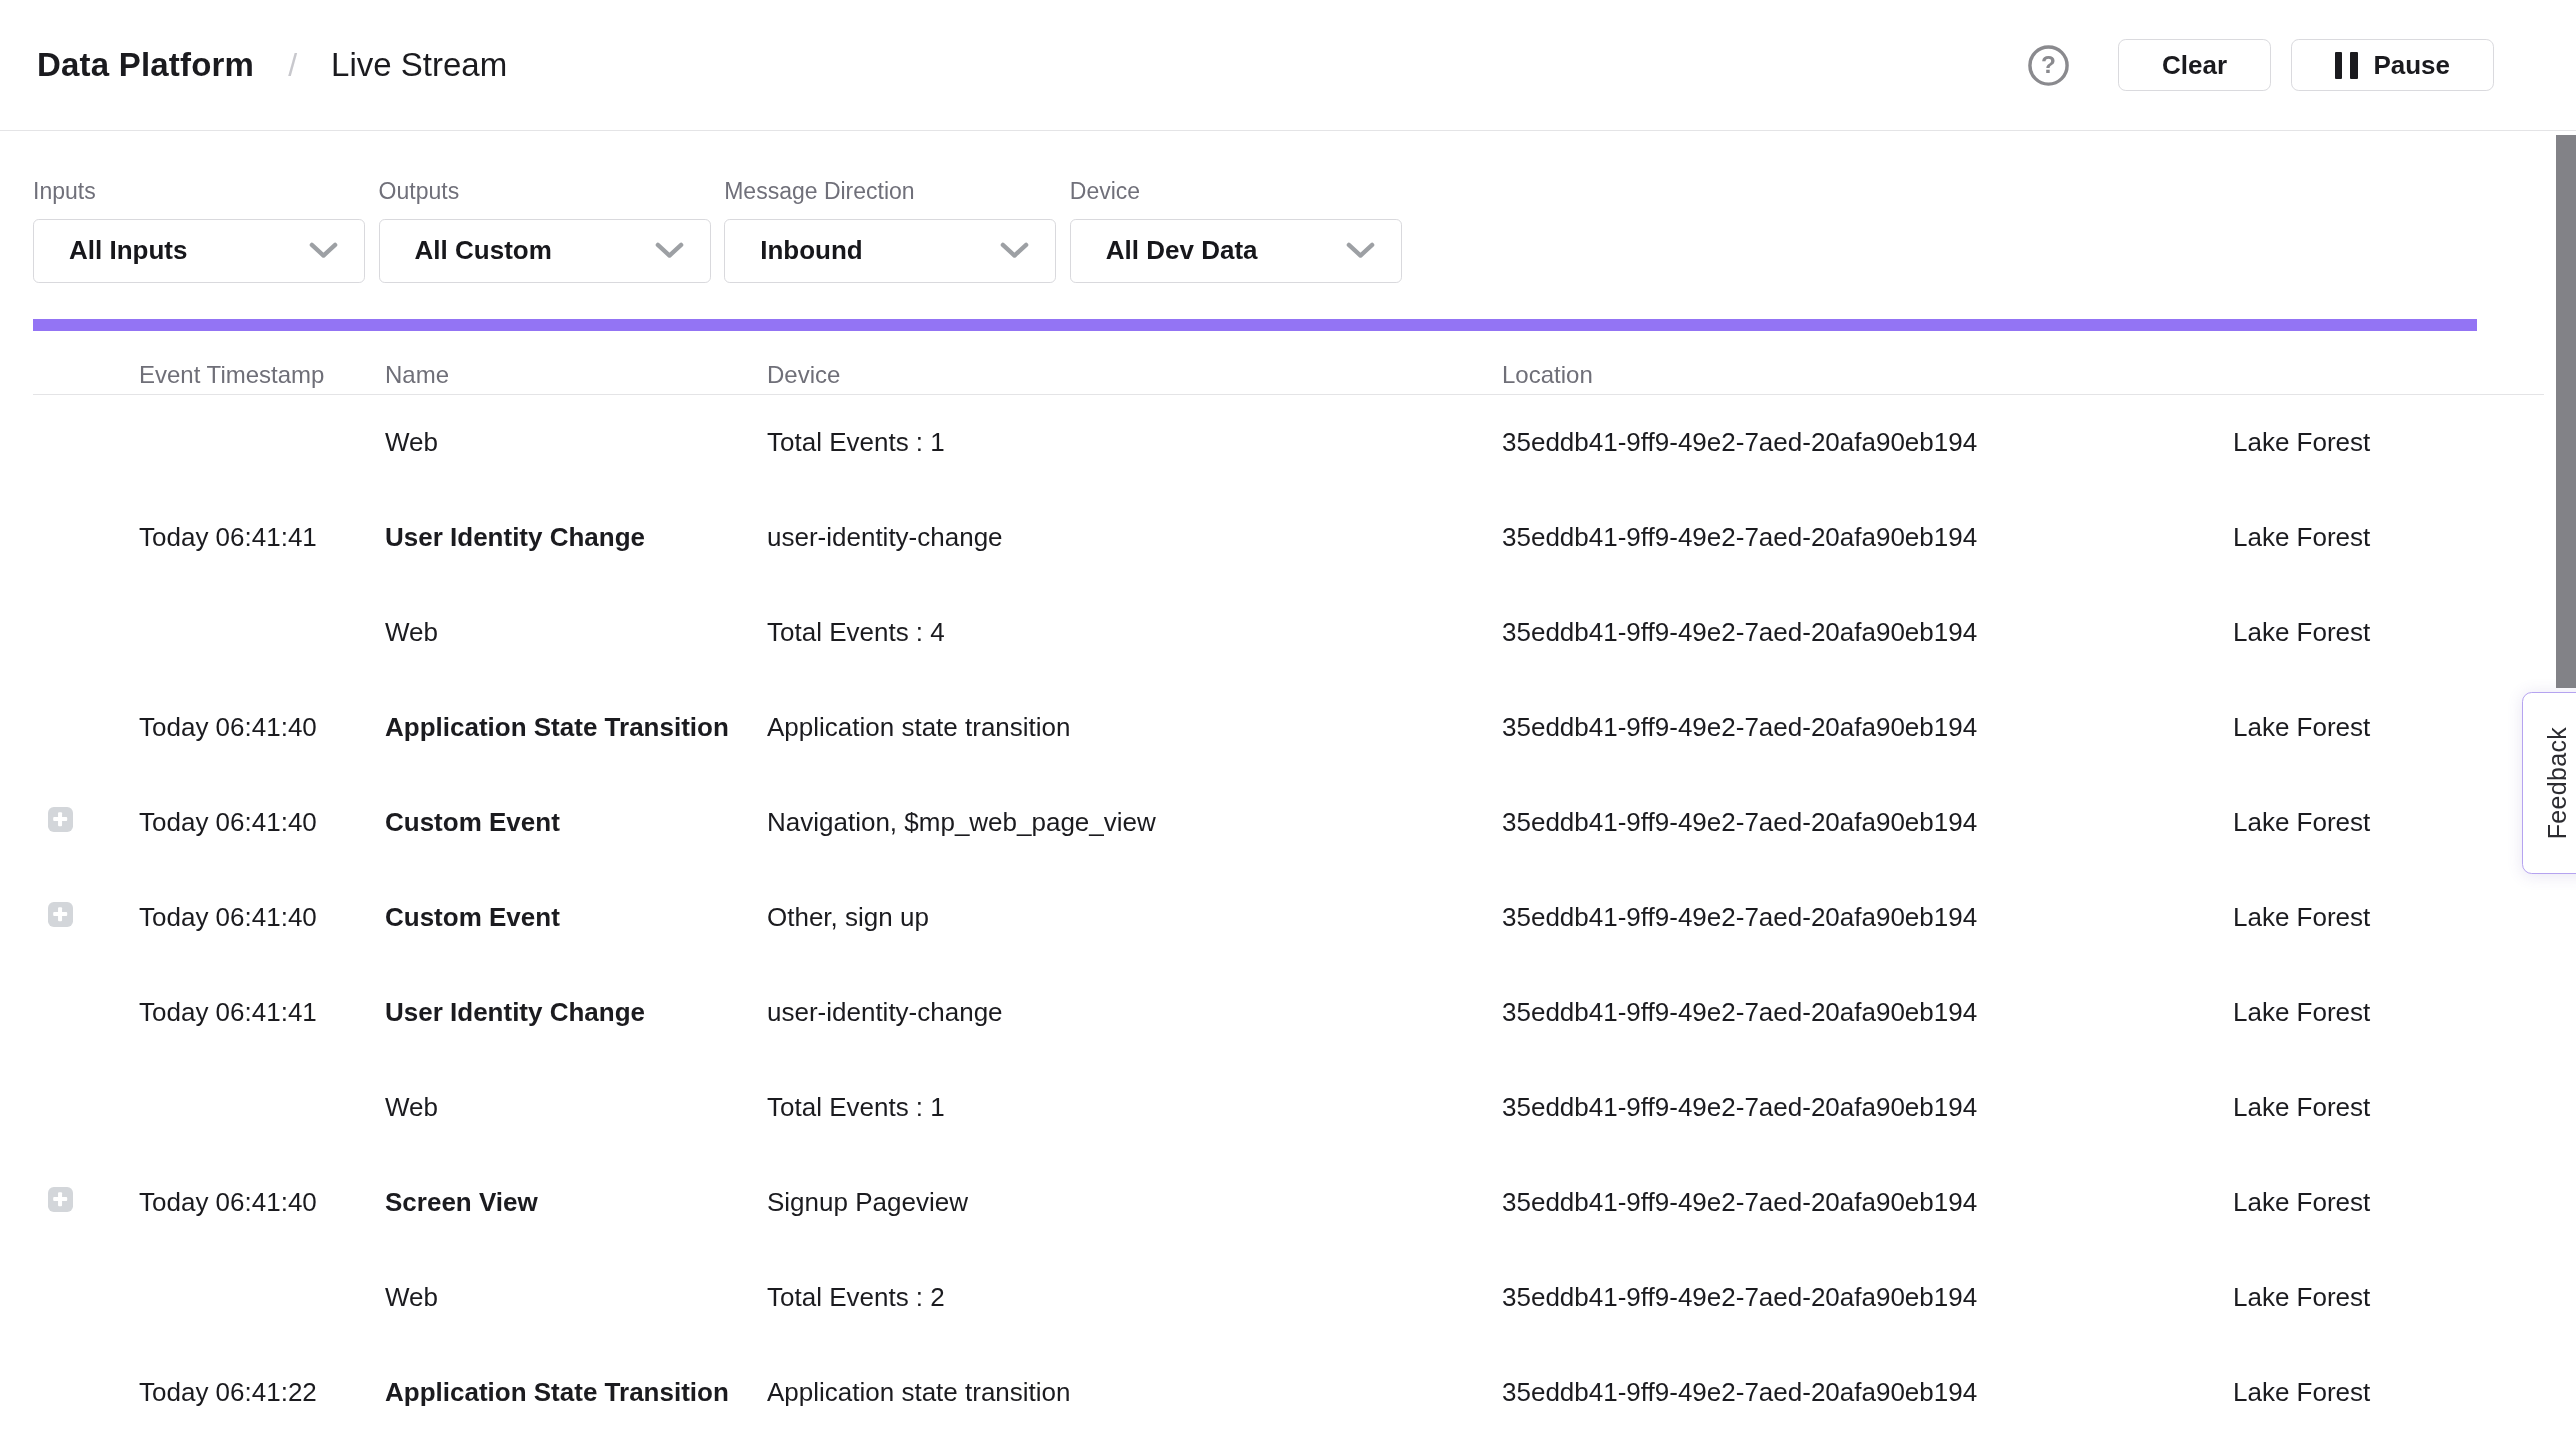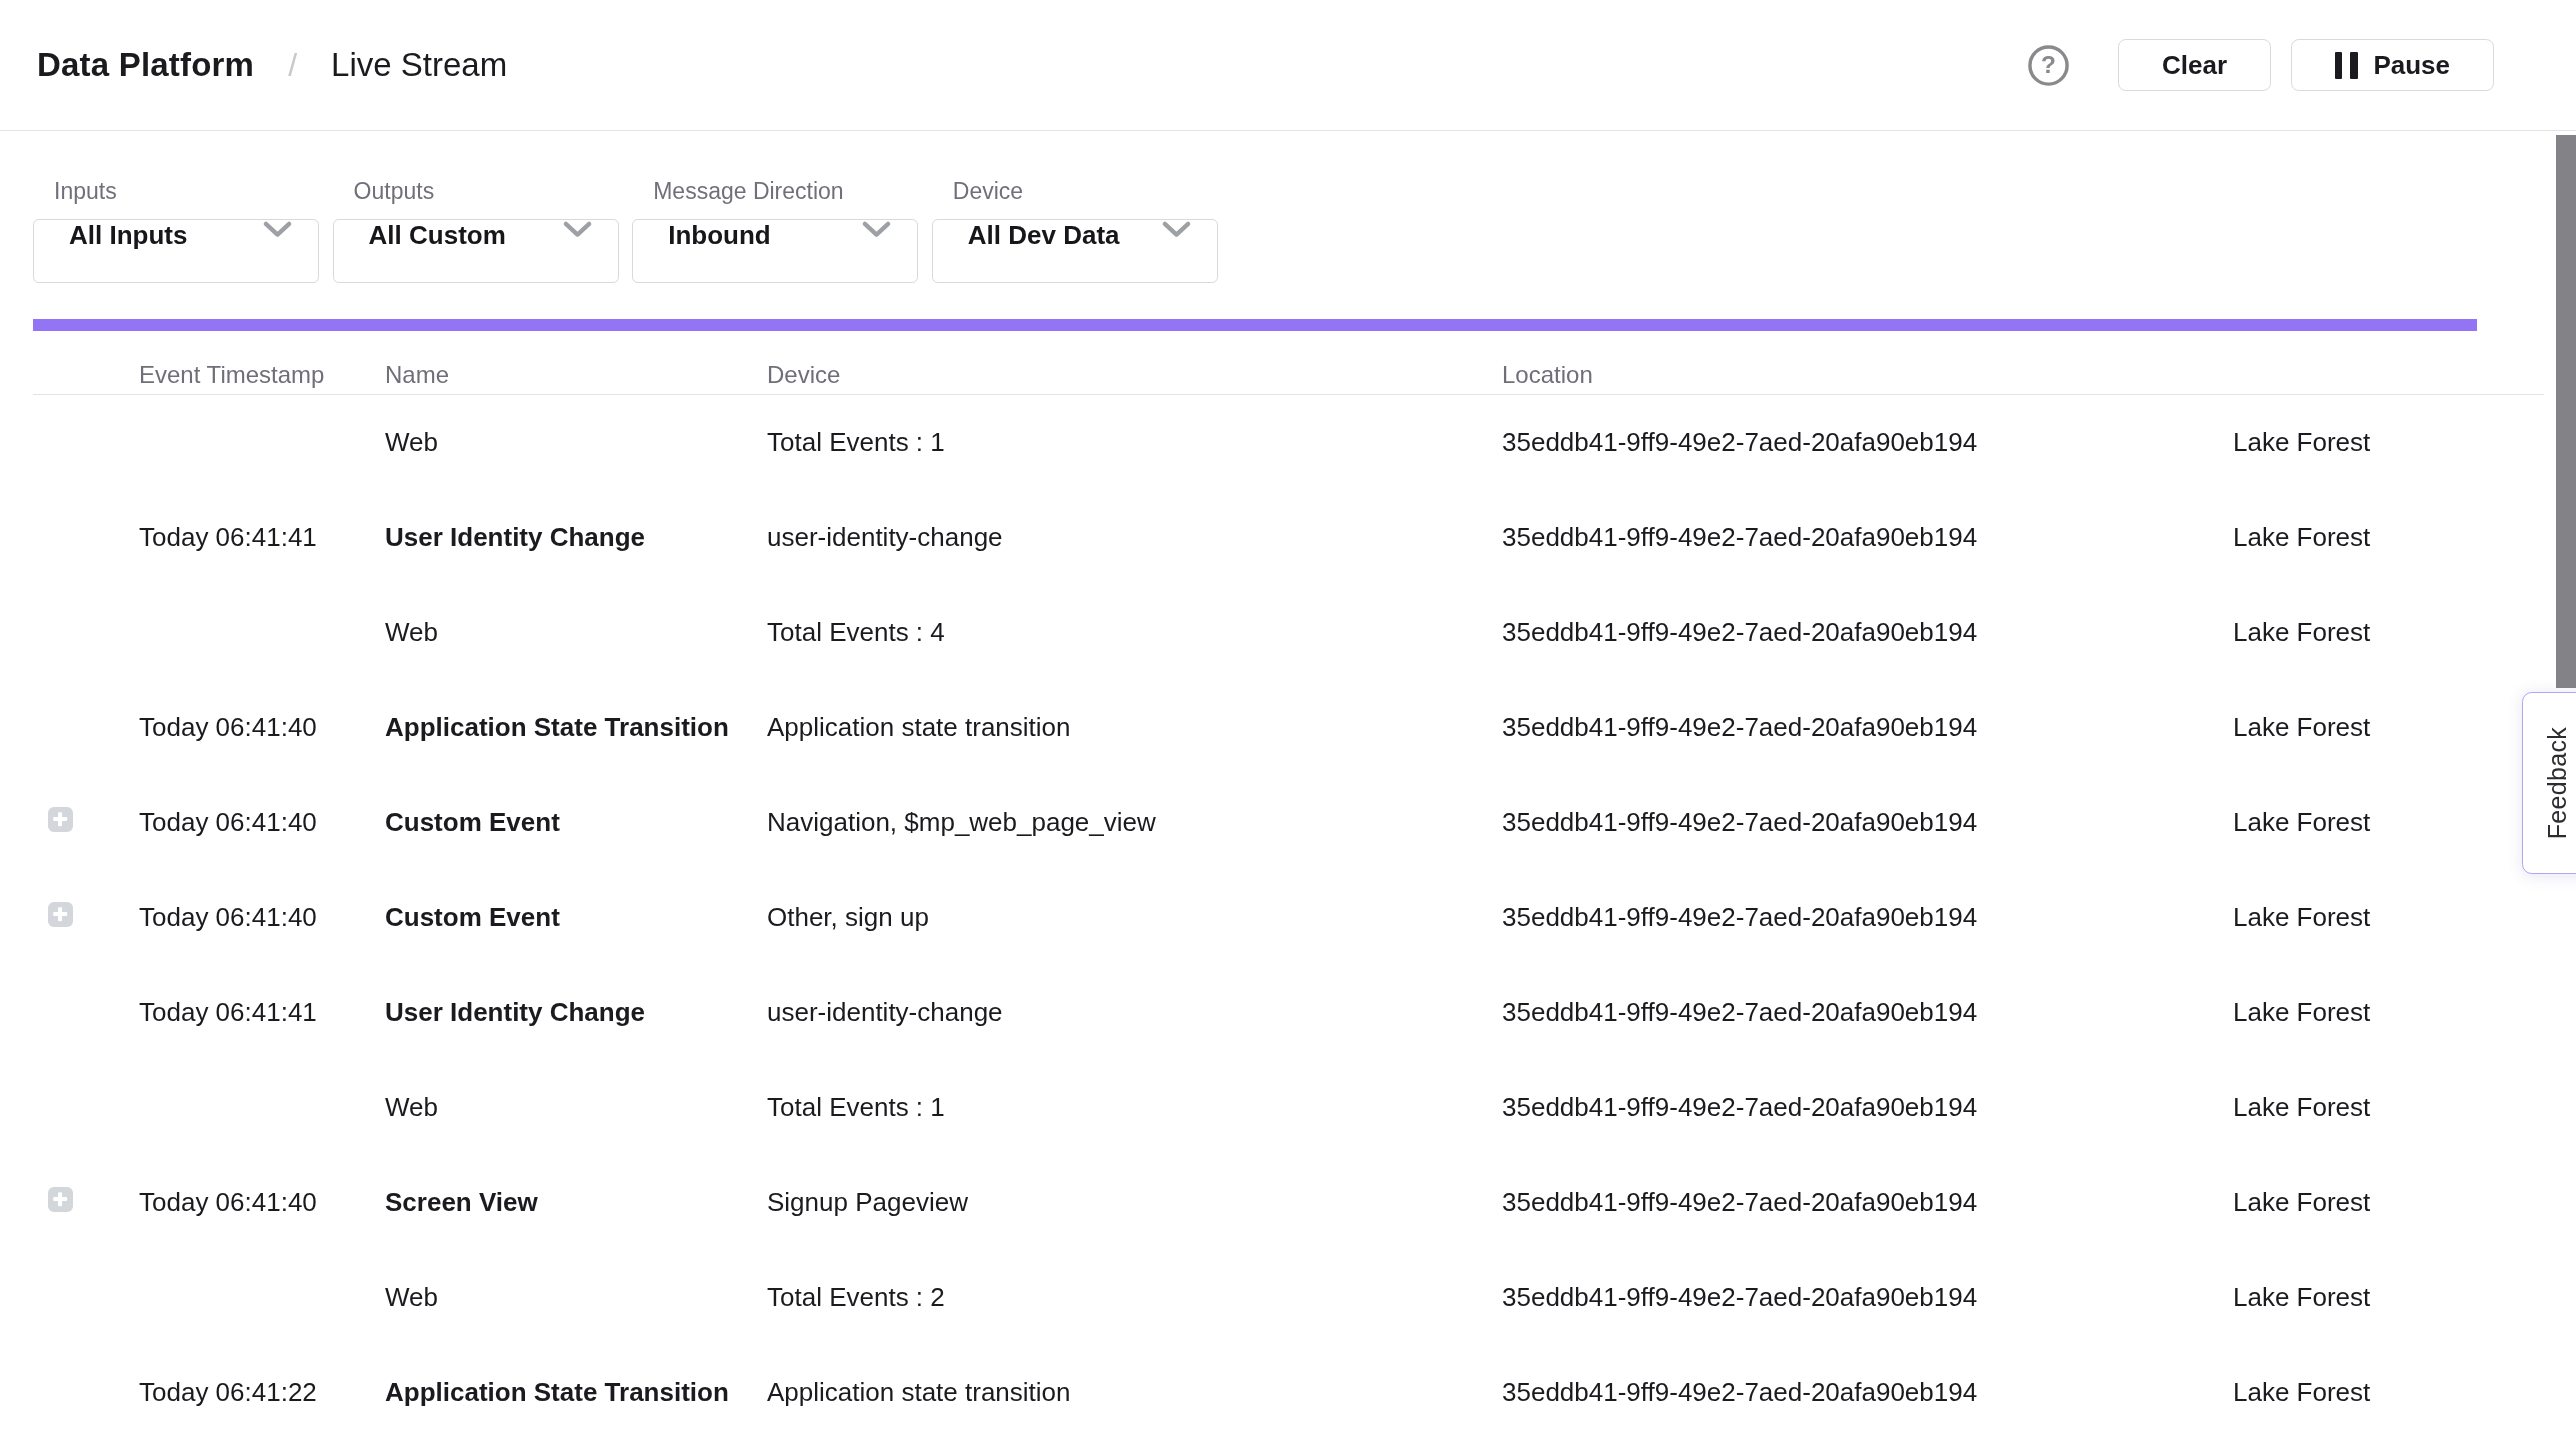--- a/index.html
+++ b/index.html
@@ -36,25 +36,25 @@
   .btn + .btn{margin-left:19.4px;}
   .pause-icon{display:inline-flex;gap:7.8px;}
   .pause-icon i{display:block;width:7.8px;height:27px;background:#1b1b1f;border-radius:1px;}
 
   
   .filters{
     display:flex;gap:13.6px;
     padding:47px 0 0 33px;
   }
   .filter{display:flex;flex-direction:column;}
-  .filter-label{font-size:23px;color:#70707a;margin-bottom:13.6px;margin-left:21px;}
+  .filter-label{font-size:23px;color:#70707a;margin-bottom:13.6px;}
   .select{
-    width:286px;height:64px;box-sizing:border-box;
+    width:332px;height:64px;box-sizing:border-box;
     border:1.9px solid #d9d9dd;border-radius:5.8px;background:#fff;
-    display:flex;
+    display:flex;align-items:center;
     padding:0 25px 0 35px;cursor:pointer;
   }
   .select-value{font-size:26px;font-weight:700;color:#17171b;}
   .select .chev{margin-left:auto;display:flex;}
 
   
   .stream-bar-wrap{margin:36px 0 0 33px;height:12.6px;}
   .stream-bar{height:12.6px;width:2444px;background:#9374f4;}
 
   

